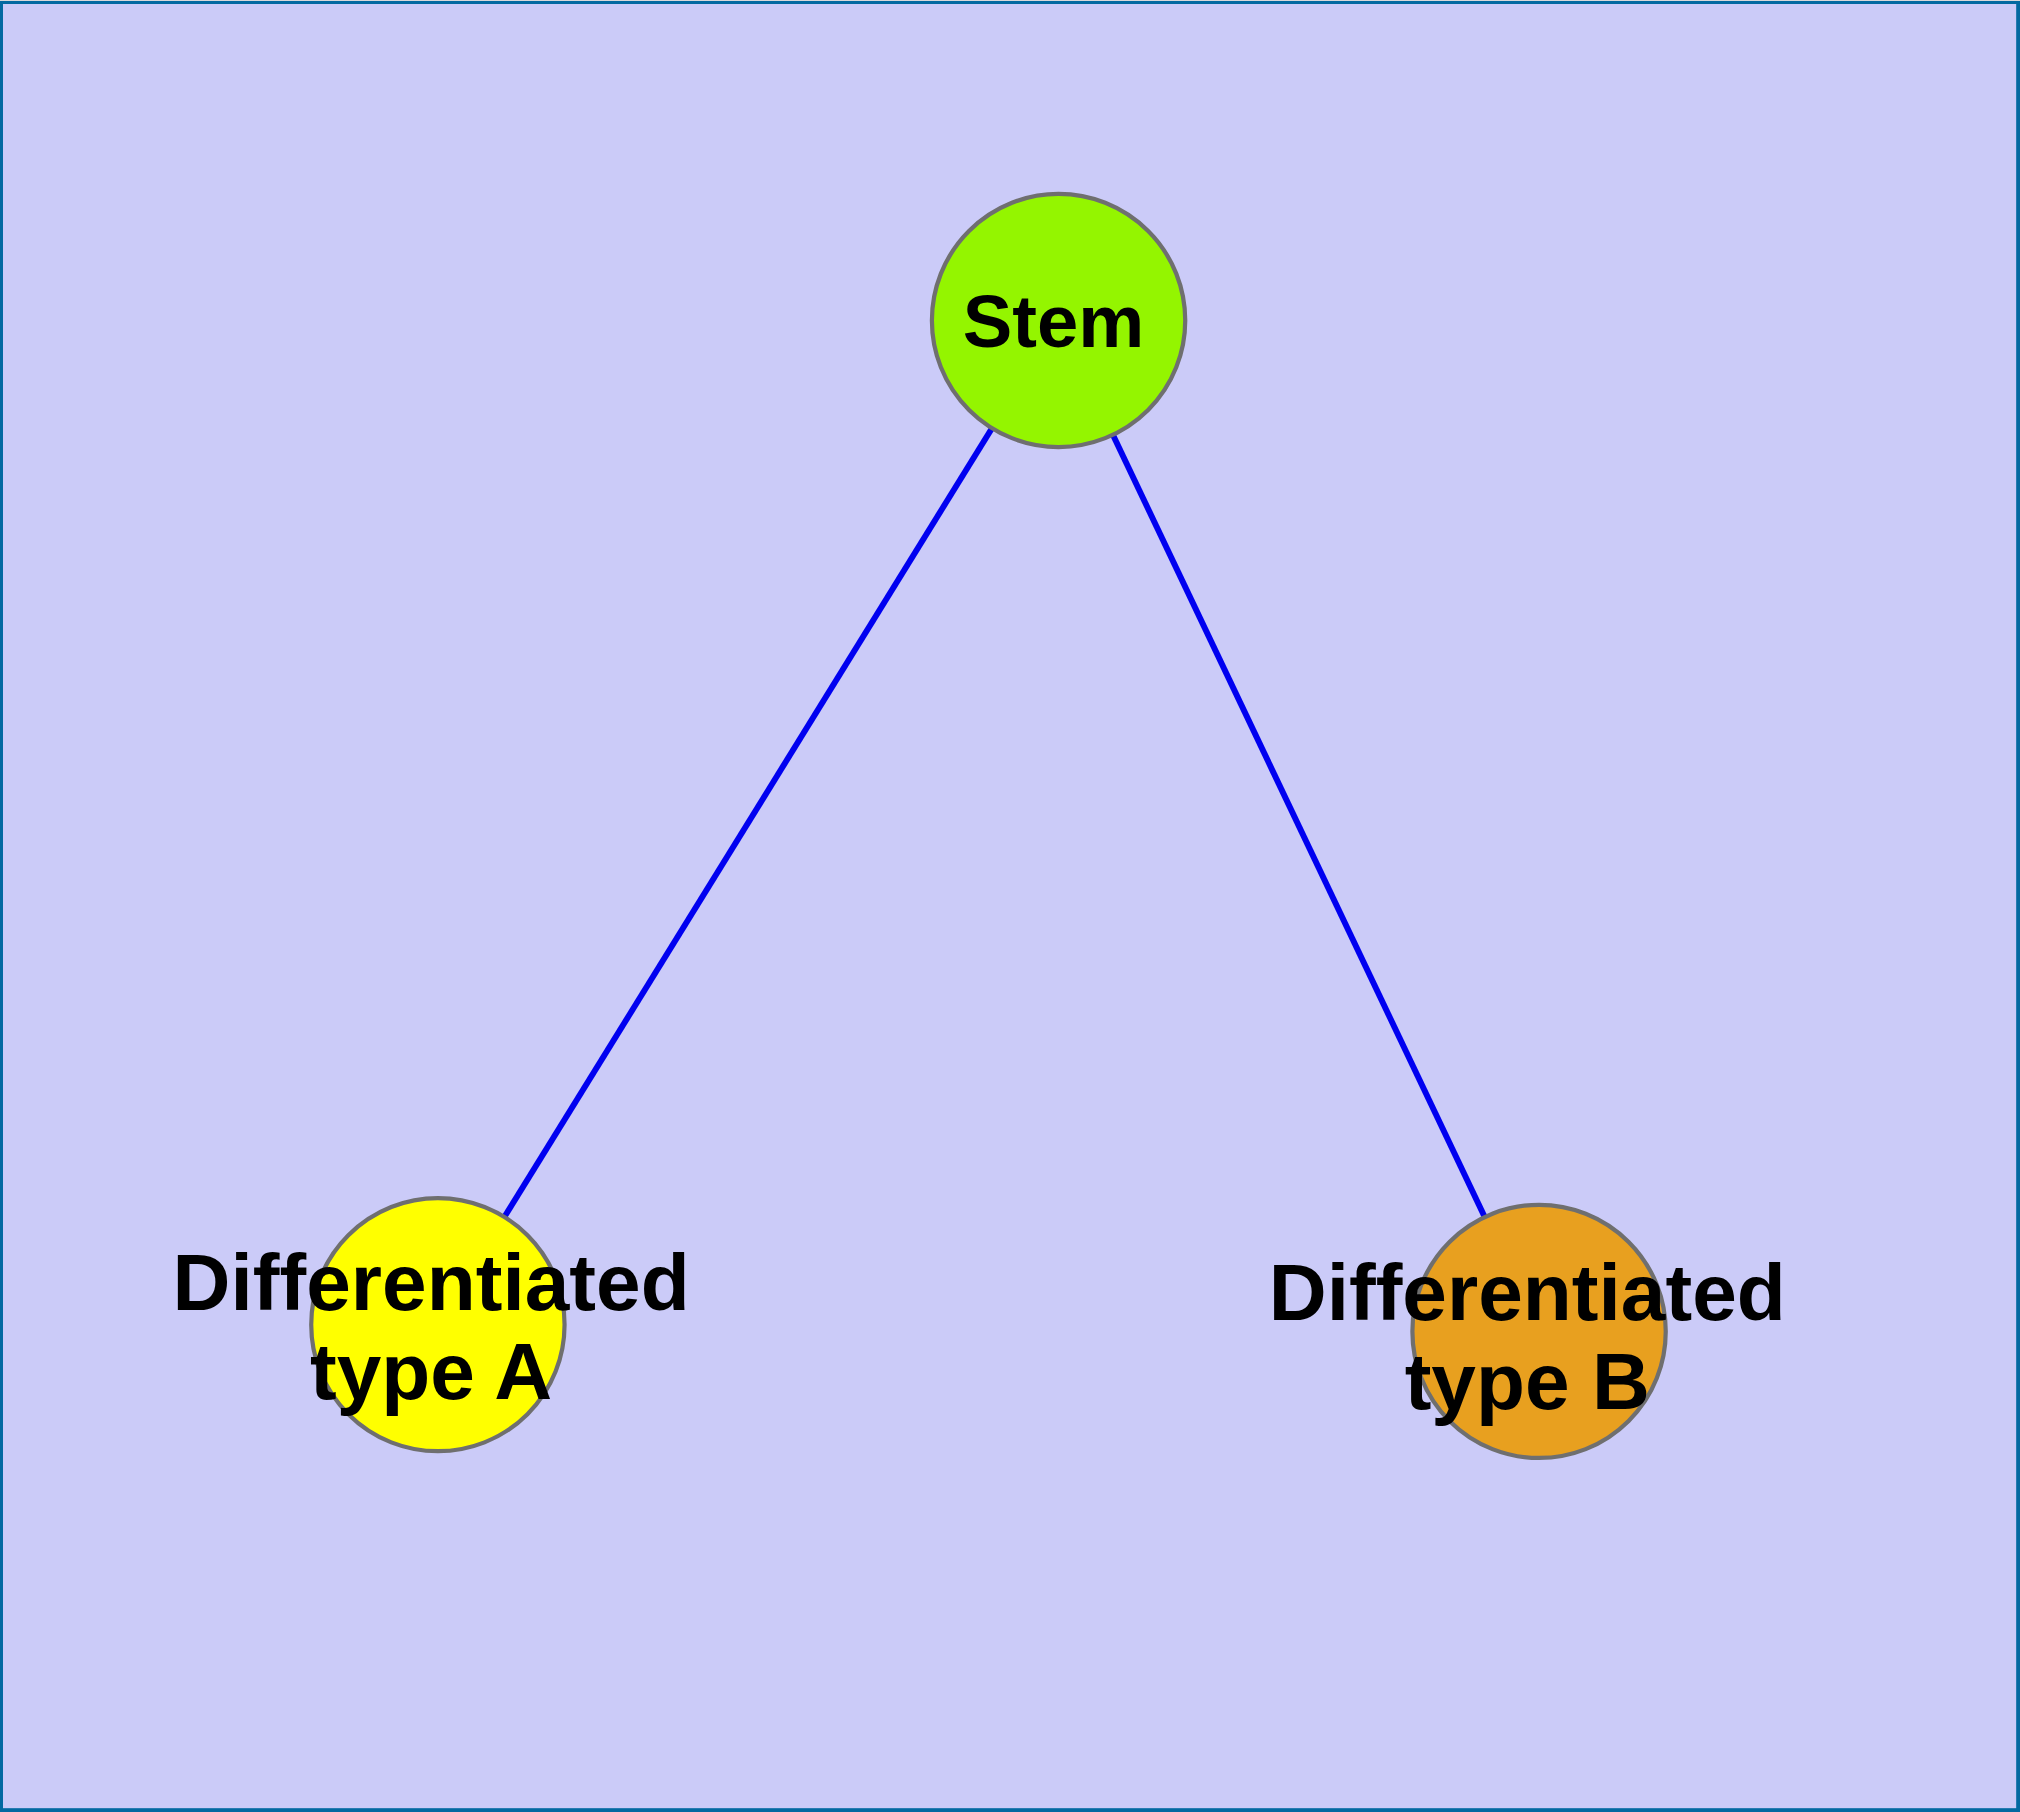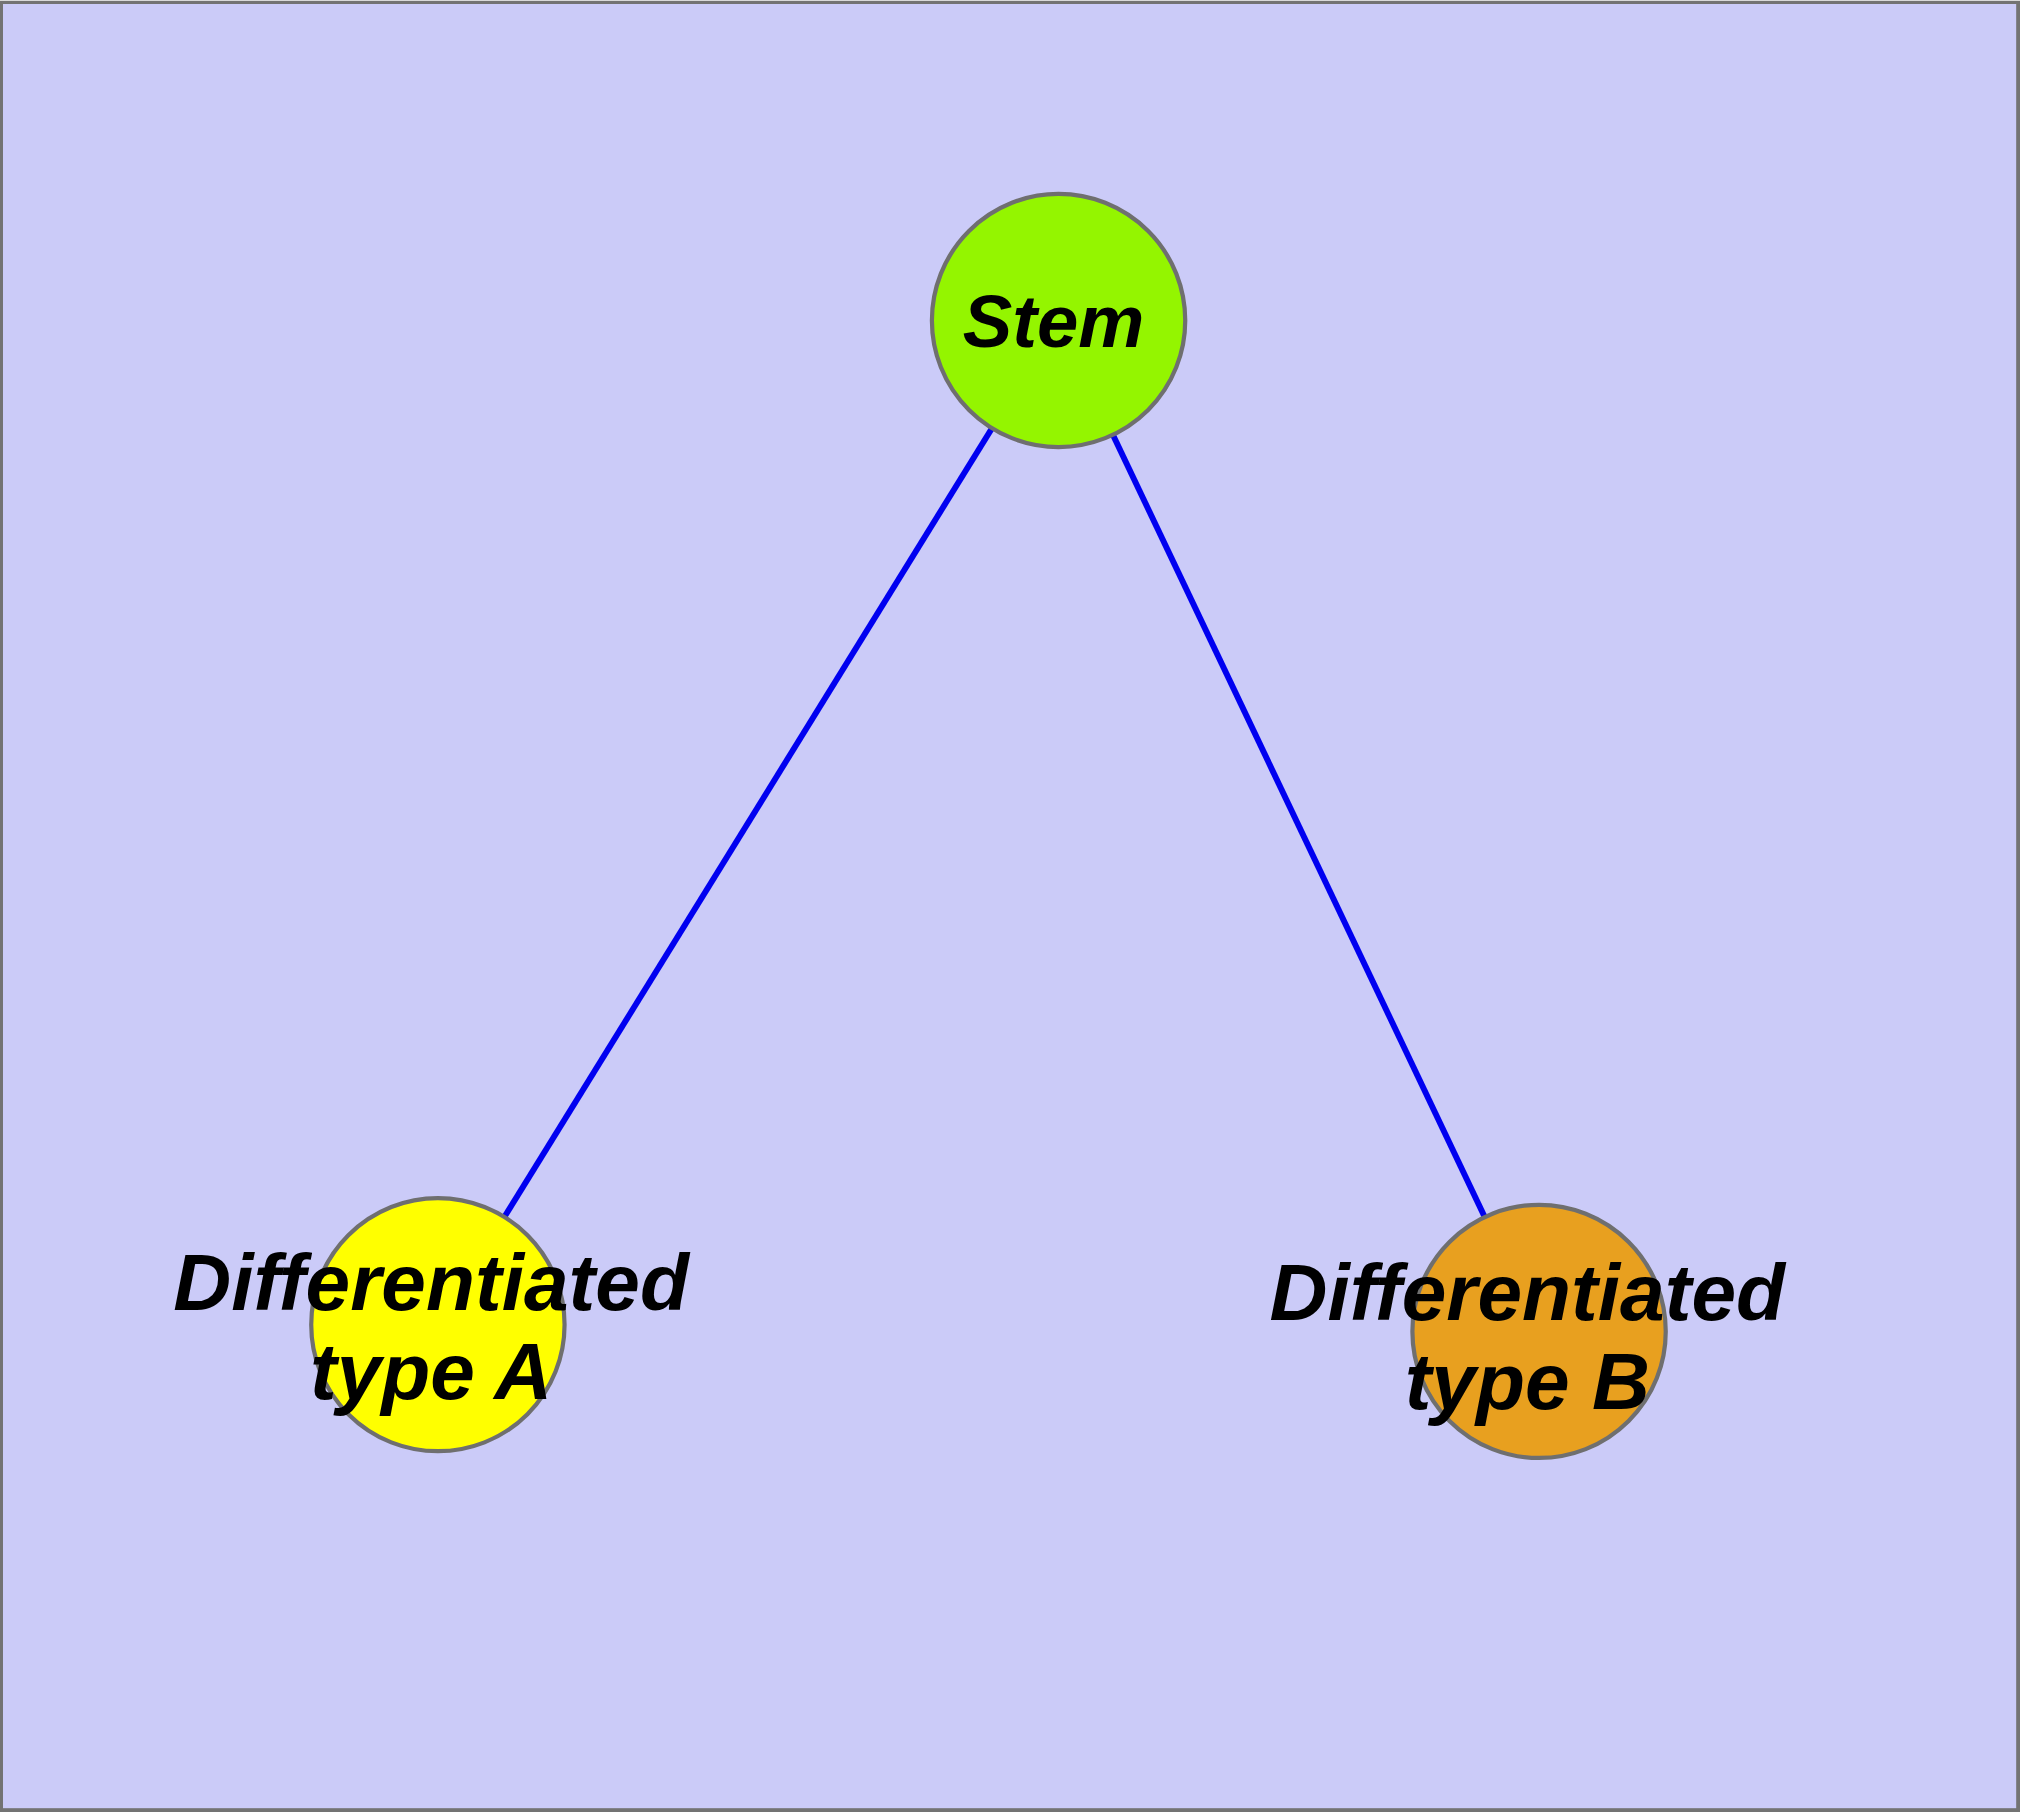--- a/index.html
+++ b/index.html
@@ -6,23 +6,22 @@
     margin: 0;
     padding: 0;
     width: 100%;
     height: 100%;
     background: #ffffff;
     overflow: hidden;
   }
   .frame {
     position: fixed;
     inset: 0;
-    background: #737373;
+    background: #0369a1;
     border-top: 0.8px solid #d9d9d9;
-    font-style: italic;
   }
   .frame svg {
     position: absolute;
     left: 3.4px;
     top: 3.4px;
     width: calc(100% - 6.8px);
     height: calc(100% - 6.8px);
     display: block;
   }
   .node-label {

